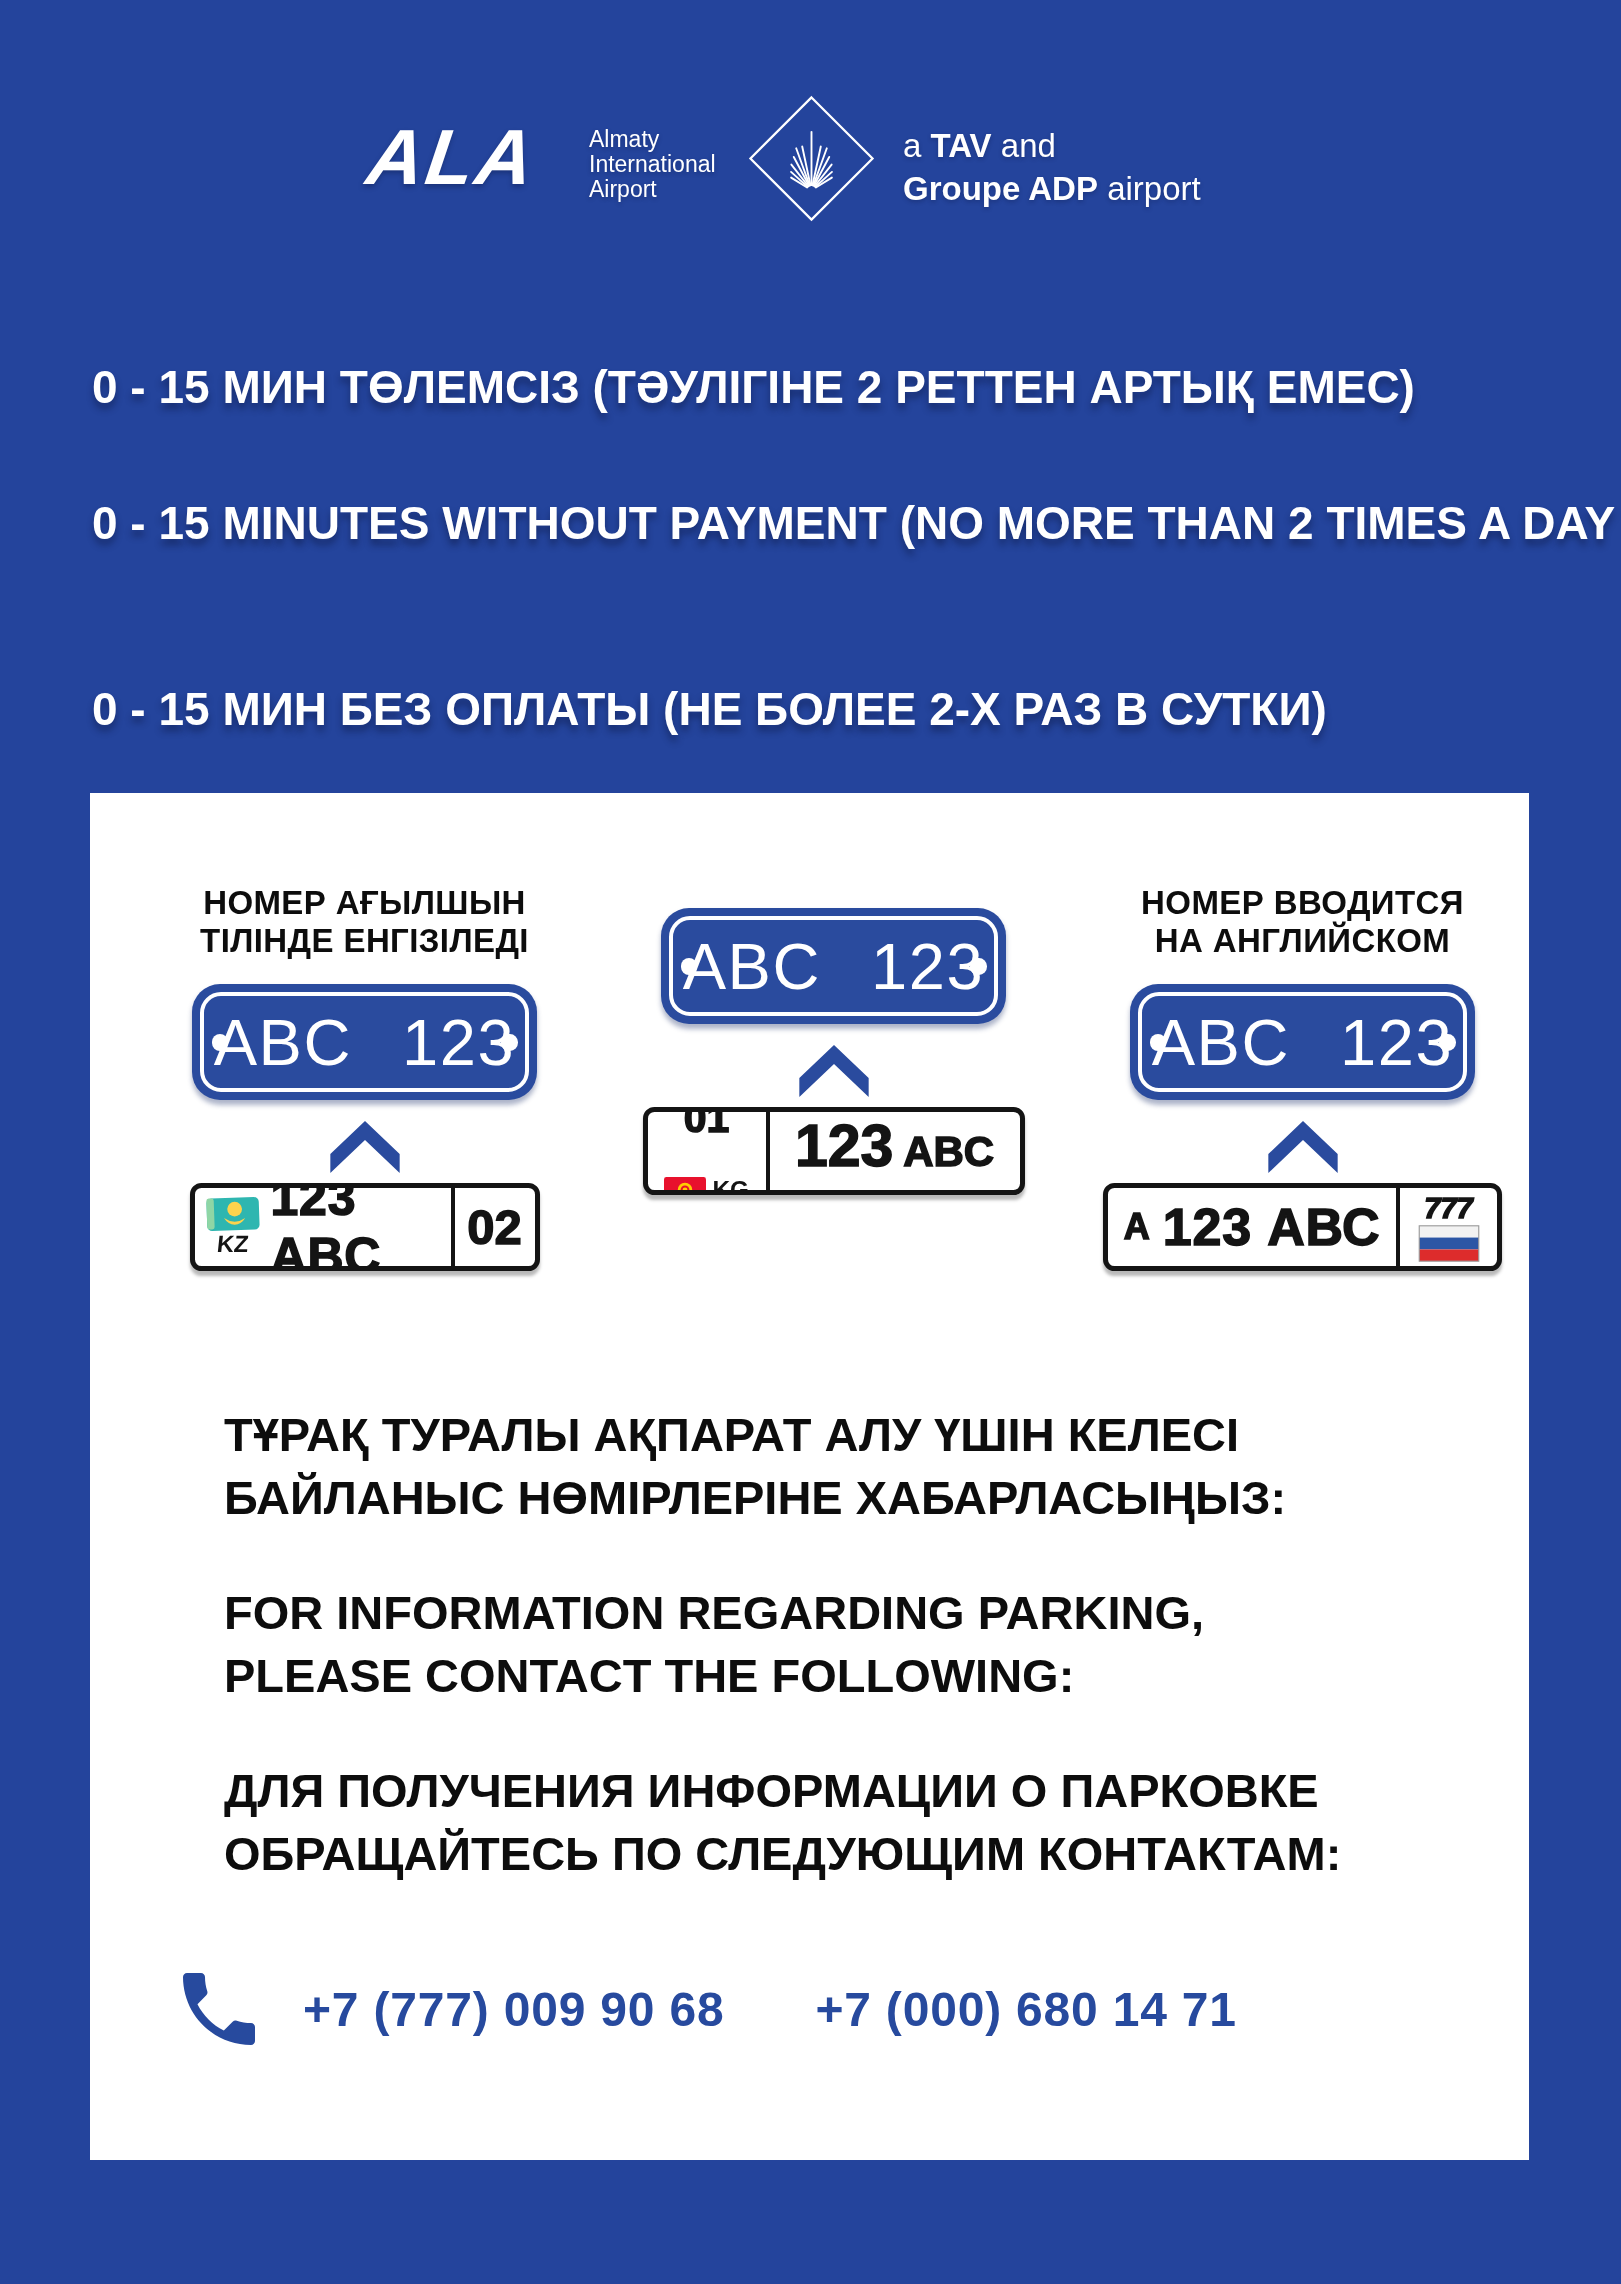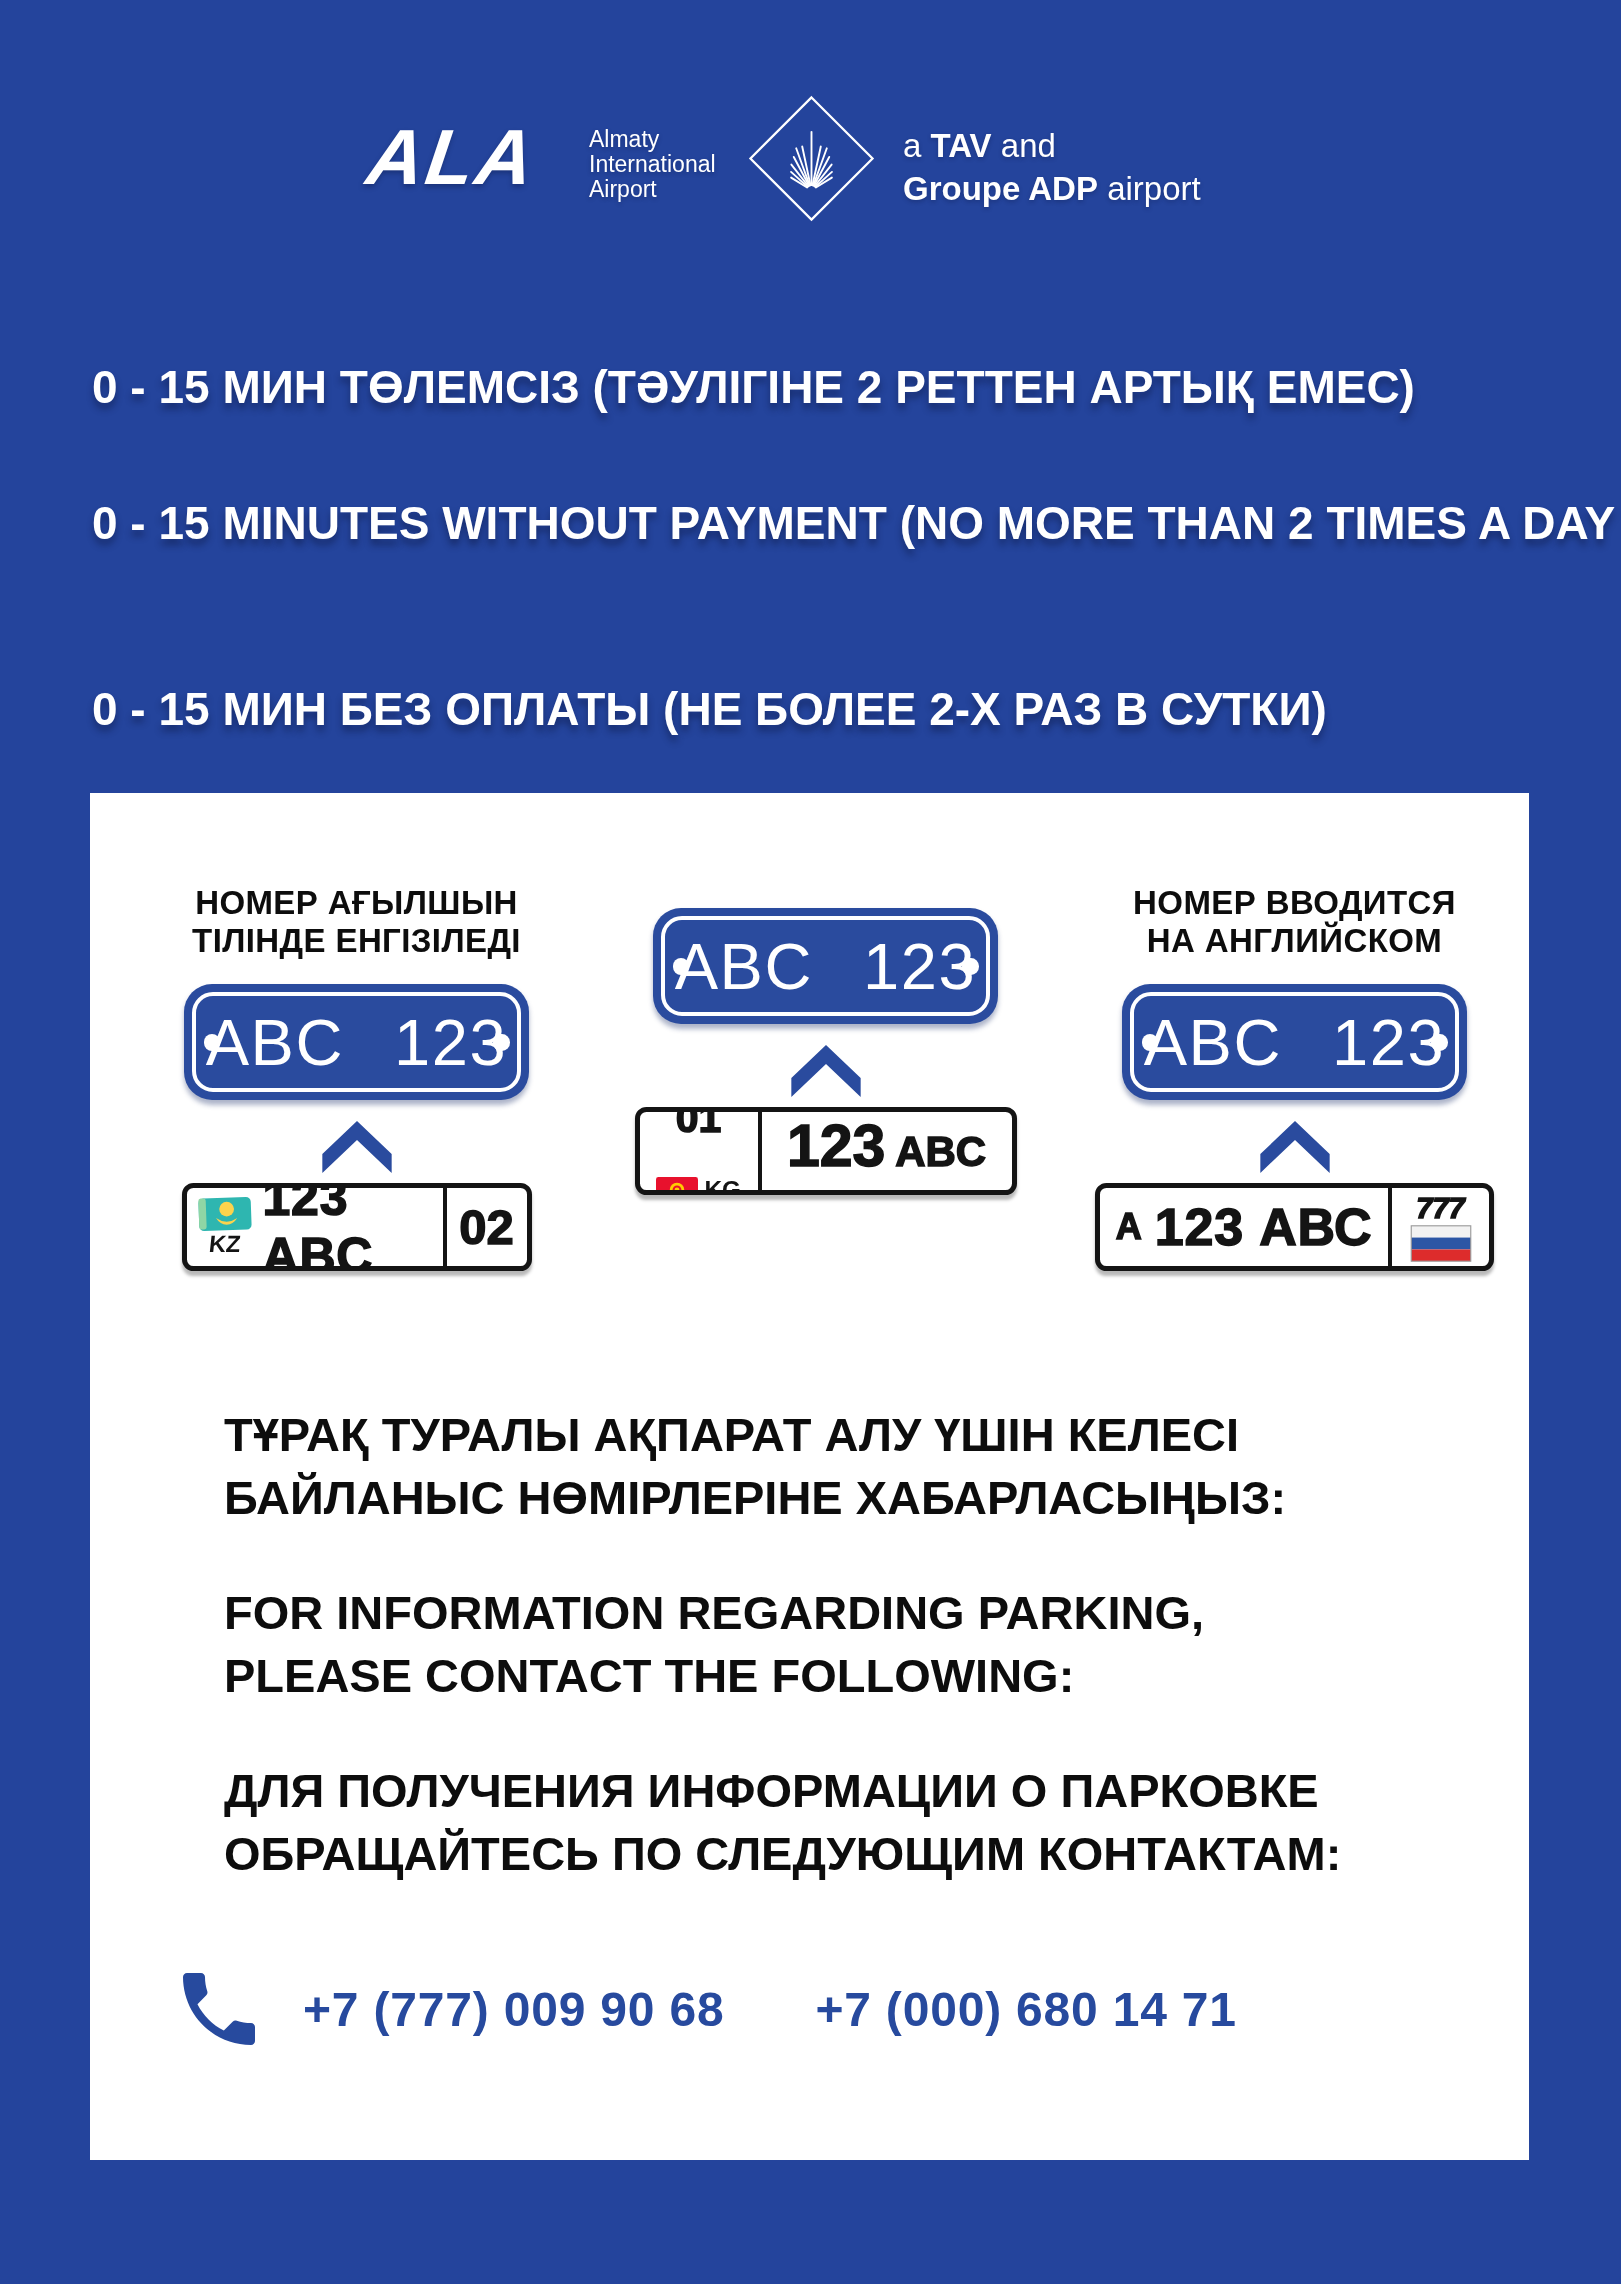--- a/index.html
+++ b/index.html
@@ -19,21 +19,21 @@
   .partner .b { font-weight:bold; }
 
   
   .rule-line { position:absolute; left:92px; color:#fff; font-size:46px; font-weight:bold;
     white-space:nowrap; letter-spacing:0; text-shadow:0 5.7px 7.3px rgba(8,18,55,.45); }
   #rule-kk { top:360px; } #rule-en { top:496px; } #rule-ru { top:656px;margin-top:26px; }
 
   
   .card { position:absolute; left:90px; top:793px; width:1439px; height:1367px; background:#ffffff; }
 
-  .cols { position:absolute; top:91px; left:0; width:100%; display:flex;padding-left:32px; }
+  .cols { position:absolute; top:91px; left:8px; width:100%; display:flex;padding-left:32px; }
   .col { flex:1; display:flex; flex-direction:column; align-items:center; }
   .col-heading { font-size:33px; font-weight:bold; color:#0d0d0d; text-align:center;
     line-height:38px; letter-spacing:0.4px; }
 
   .display { margin-top:24.4px; width:345px; height:116px; background:#2a4b9e; border-radius:28px;
     position:relative; display:flex; align-items:center; justify-content:center;
     box-shadow:0 4.9px 5.7px rgba(20,40,100,.35); }
   .display-inner { position:absolute; inset:8.1px; border:4.9px solid #fff; border-radius:21px; }
   .display-dot { position:absolute; top:50%; width:16.3px; height:16.3px; margin-top:-8.1px;
     background:#fff; border-radius:50%; }

